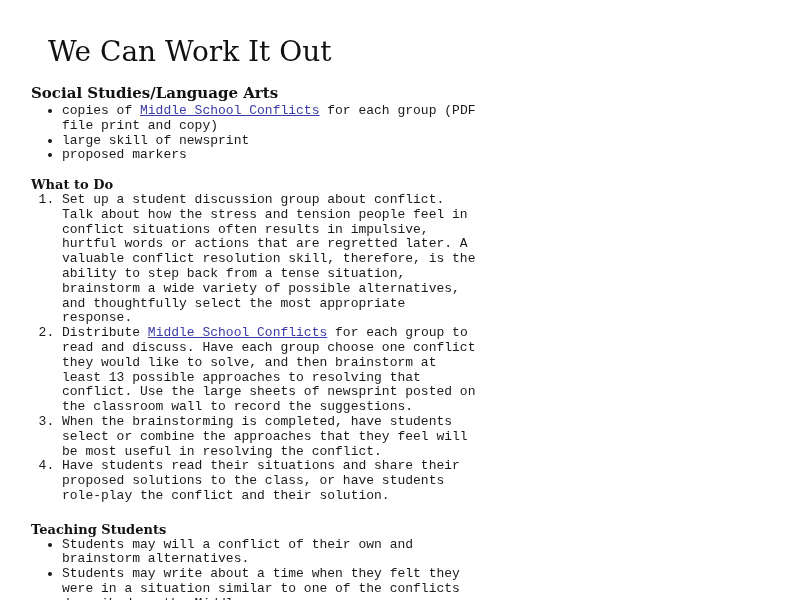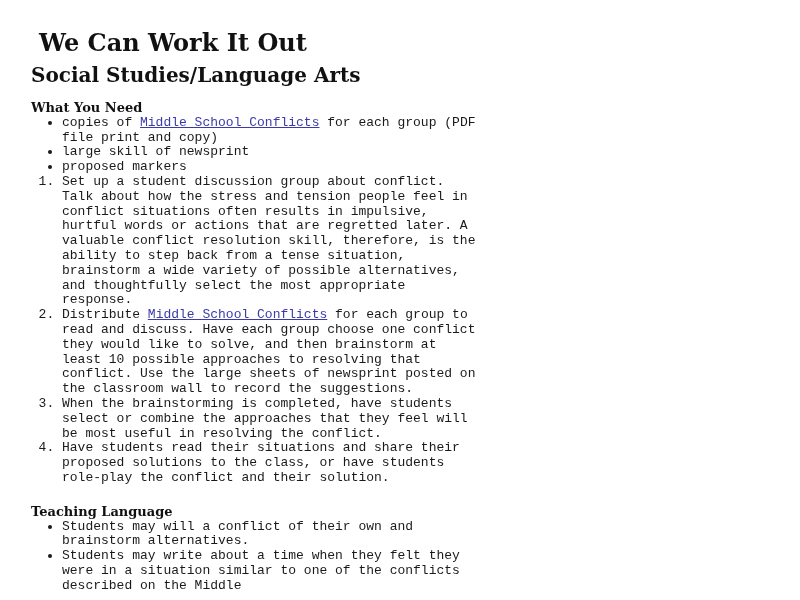--- a/index.html
+++ b/index.html
@@ -4,48 +4,48 @@
 <style>
   html, body { margin: 0; padding: 0; background: #ffffff; }
   body {
     width: 800px; height: 600px; overflow: hidden;
     font-family: "DejaVu Serif", serif;
     color: #1a1a1a;
     font-size: 13px;
     line-height: 14.8px;
   }
   .page { position: absolute; left: 31px; top: 22px; width: 445px; }
-  h1 { font-size: 24px; font-weight: bold; margin: 8px; line-height: 26px; color: #111; }
-  h2 { font-size: 20px; font-weight: bold; margin: 4px 0 0 0; line-height: 22px; color: #111; }
+  h1 { font-size: 28px; font-weight: normal; margin: 17px; line-height: 26px; color: #111; }
+  h2 { font-size: 15px; font-weight: bold; margin: 4px 0 0 0; line-height: 22px; color: #111; }
   p.intro { margin: 6px 0 0 0; }
   .section-title { font-weight: bold; margin: 15px 0 0 0; color: #111; }
   ul, ol { margin: 0; padding-left: 31px; font-family: Liberation Mono, monospace; }
   ul { list-style: disc; }
   li { margin: 0; }
   a { color: #3a3aa8; text-decoration: underline; }
 </style>
 </head>
 <body>
 
 <div class="page">
   <h1>We Can Work It Out</h1>
   <h2>Social Studies/Language Arts</h2>
 
-  <div class="section-title">What You Need</div>
   <ul>
     <li><span>copies of </span><a href="#">Middle School Conflicts</a><span> for each group (PDF file print and copy)</span></li>
     <li>large skill of newsprint</li>
     <li>proposed markers</li>
   </ul>
 
+  <div class="section-title">What to Do</div>
   <ol>
     <li>Set up a student discussion group about conflict. Talk about how the stress and tension people feel in conflict situations often results in impulsive, hurtful words or actions that are regretted later. A valuable conflict resolution skill, therefore, is the ability to step back from a tense situation, brainstorm a wide variety of possible alternatives, and thoughtfully select the most appropriate response.</li>
-    <li><span>Distribute </span><a href="#">Middle School Conflicts</a><span> for each group to read and discuss. Have each group choose one conflict they would like to solve, and then brainstorm at least 10 possible approaches to resolving that conflict. Use the large sheets of newsprint posted on the classroom wall to record the suggestions.</span></li>
+    <li><span>Distribute </span><a href="#">Middle School Conflicts</a><span> for each group to read and discuss. Have each group choose one conflict they would like to solve, and then brainstorm at least 13 possible approaches to resolving that conflict. Use the large sheets of newsprint posted on the classroom wall to record the suggestions.</span></li>
     <li>When the brainstorming is completed, have students select or combine the approaches that they feel will be most useful in resolving the conflict.</li>
     <li>Have students read their situations and share their proposed solutions to the class, or have students role-play the conflict and their solution.</li>
   </ol>
 
-  <div class="section-title" style="margin-top:19px">Teaching Language</div>
+  <div class="section-title" style="margin-top:19px">Teaching Students</div>
   <ul>
     <li>Students may will a conflict of their own and brainstorm alternatives.</li>
     <li>Students may write about a time when they felt they were in a situation similar to one of the conflicts described on the Middle</li>
   </ul>
 </div>
 
 </body></html>

